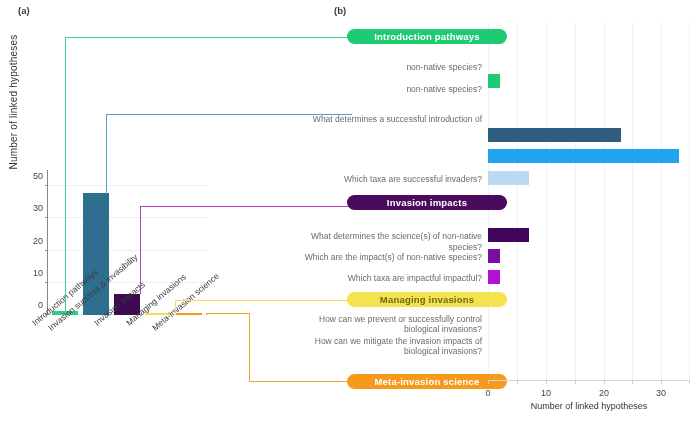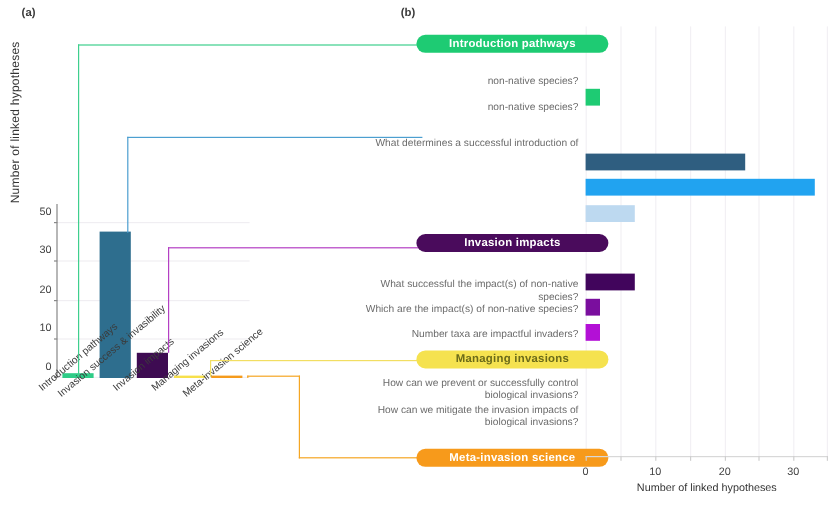--- a/index.html
+++ b/index.html
@@ -131,28 +131,29 @@
   </div>
 
   <div class="pill" style="left:17px;top:29px;width:160px;background:#1ECB73;">Introduction pathways</div>
   <div class="qtext" style="left:-30px;top:62px;width:182px;">non-native species?</div>
   <div class="qtext" style="left:-45px;top:74px;width:197px;margin-top:40px;">What determines a successful introduction of</div>
   <div class="qtext" style="left:-45px;top:84px;width:197px;">non-native species?</div>
   <div class="bbar" style="left:158px;top:74px;width:12px;background:#1ECB73;"></div>
 
   <div class="bbar" style="left:158px;top:128px;width:133px;background:#2F5E80;"></div>
   <div class="bbar" style="left:158px;top:149px;width:191px;background:#21A3F0;"></div>
+  <div class="qtext" style="left:5px;top:174px;width:147px;">Which taxa are successful invaders?</div>
   <div class="bbar" style="left:158px;top:171px;width:41px;background:#BDD9F0;"></div>
 
   <div class="pill" style="left:17px;top:195px;width:160px;background:#4A0B5C;">Invasion impacts</div>
-  <div class="qtext" style="left:-48px;top:231px;width:200px;">What successful the impact(s) of non-native species?</div>
+  <div class="qtext" style="left:-48px;top:231px;width:200px;">What determines the science(s) of non-native species?</div>
   <div class="bbar" style="left:158px;top:228px;width:41px;background:#41055C;"></div>
   <div class="qtext" style="left:-35px;top:252px;width:187px;">Which are the impact(s) of non-native species?</div>
   <div class="bbar" style="left:158px;top:249px;width:12px;background:#7A0E9E;"></div>
-  <div class="qtext" style="left:5px;top:273px;width:147px;">Number taxa are impactful invaders?</div>
+  <div class="qtext" style="left:5px;top:273px;width:147px;">Which taxa are impactful impactful?</div>
   <div class="bbar" style="left:158px;top:270px;width:12px;background:#B310D6;"></div>
 
   <div class="pill" style="left:17px;top:292px;width:160px;background:#F5E24F;color:#6b6b1a;">Managing invasions</div>
   <div class="qtext" style="left:-32px;top:314px;width:184px;">How can we prevent or successfully control</div>
   <div class="qtext" style="left:-32px;top:324px;width:184px;">biological invasions?</div>
   <div class="qtext" style="left:-35px;top:336px;width:187px;">How can we mitigate the invasion impacts of</div>
   <div class="qtext" style="left:-35px;top:346px;width:187px;">biological invasions?</div>
 
   <div class="pill" style="left:17px;top:374px;width:160px;background:#F79A1B;">Meta-invasion science</div>
 

